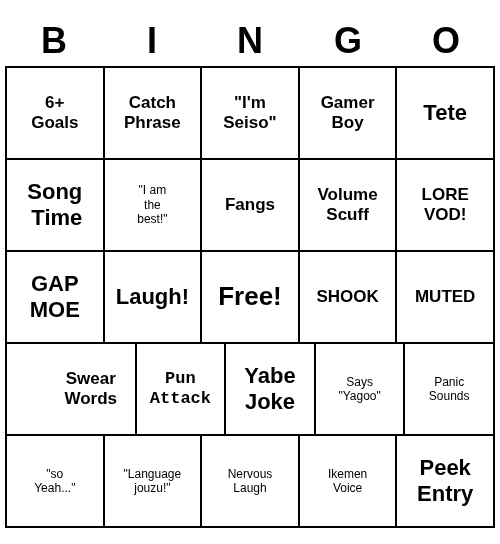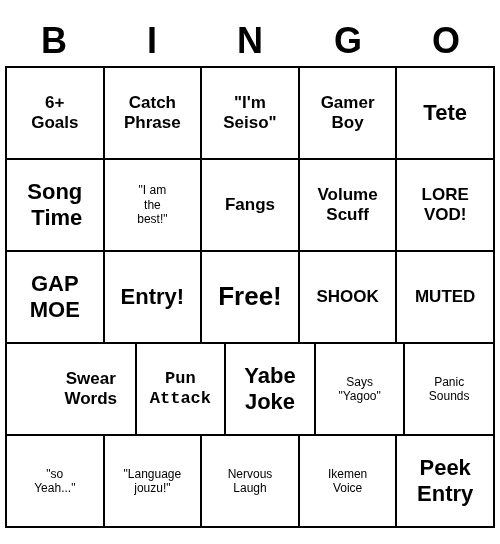--- a/index.html
+++ b/index.html
@@ -115,21 +115,21 @@
 best!"</div>
         <div class="bingo-cell medium-text" style="white-space: pre-line;">Fangs</div>
         <div class="bingo-cell medium-text" style="white-space: pre-line;">Volume
 Scuff</div>
         <div class="bingo-cell medium-text" style="white-space: pre-line;">LORE
 VOD!</div>
       </div>
       <div class="bingo-row">
         <div class="bingo-cell large-text" style="white-space: pre-line;">GAP
 MOE</div>
-        <div class="bingo-cell large-text" style="white-space: pre-line;">Entry!</div>
+        <div class="bingo-cell large-text" style="white-space: pre-line;">Laugh!</div>
         <div class="bingo-cell free-cell" style="white-space: pre-line;">Free!</div>
         <div class="bingo-cell medium-text" style="white-space: pre-line;">SHOOK</div>
         <div class="bingo-cell medium-text" style="white-space: pre-line;">MUTED</div>
       </div>
       <div class="bingo-row">
         <div class="bingo-cell medium-text" style="white-space: pre-line; padding-left: 44px;">Swear
 Words</div>
         <div class="bingo-cell medium-text" style="white-space: pre-line; font-family: Liberation Mono, monospace;">Pun
 Attack</div>
         <div class="bingo-cell large-text" style="white-space: pre-line; text-align: center;">Yabe

